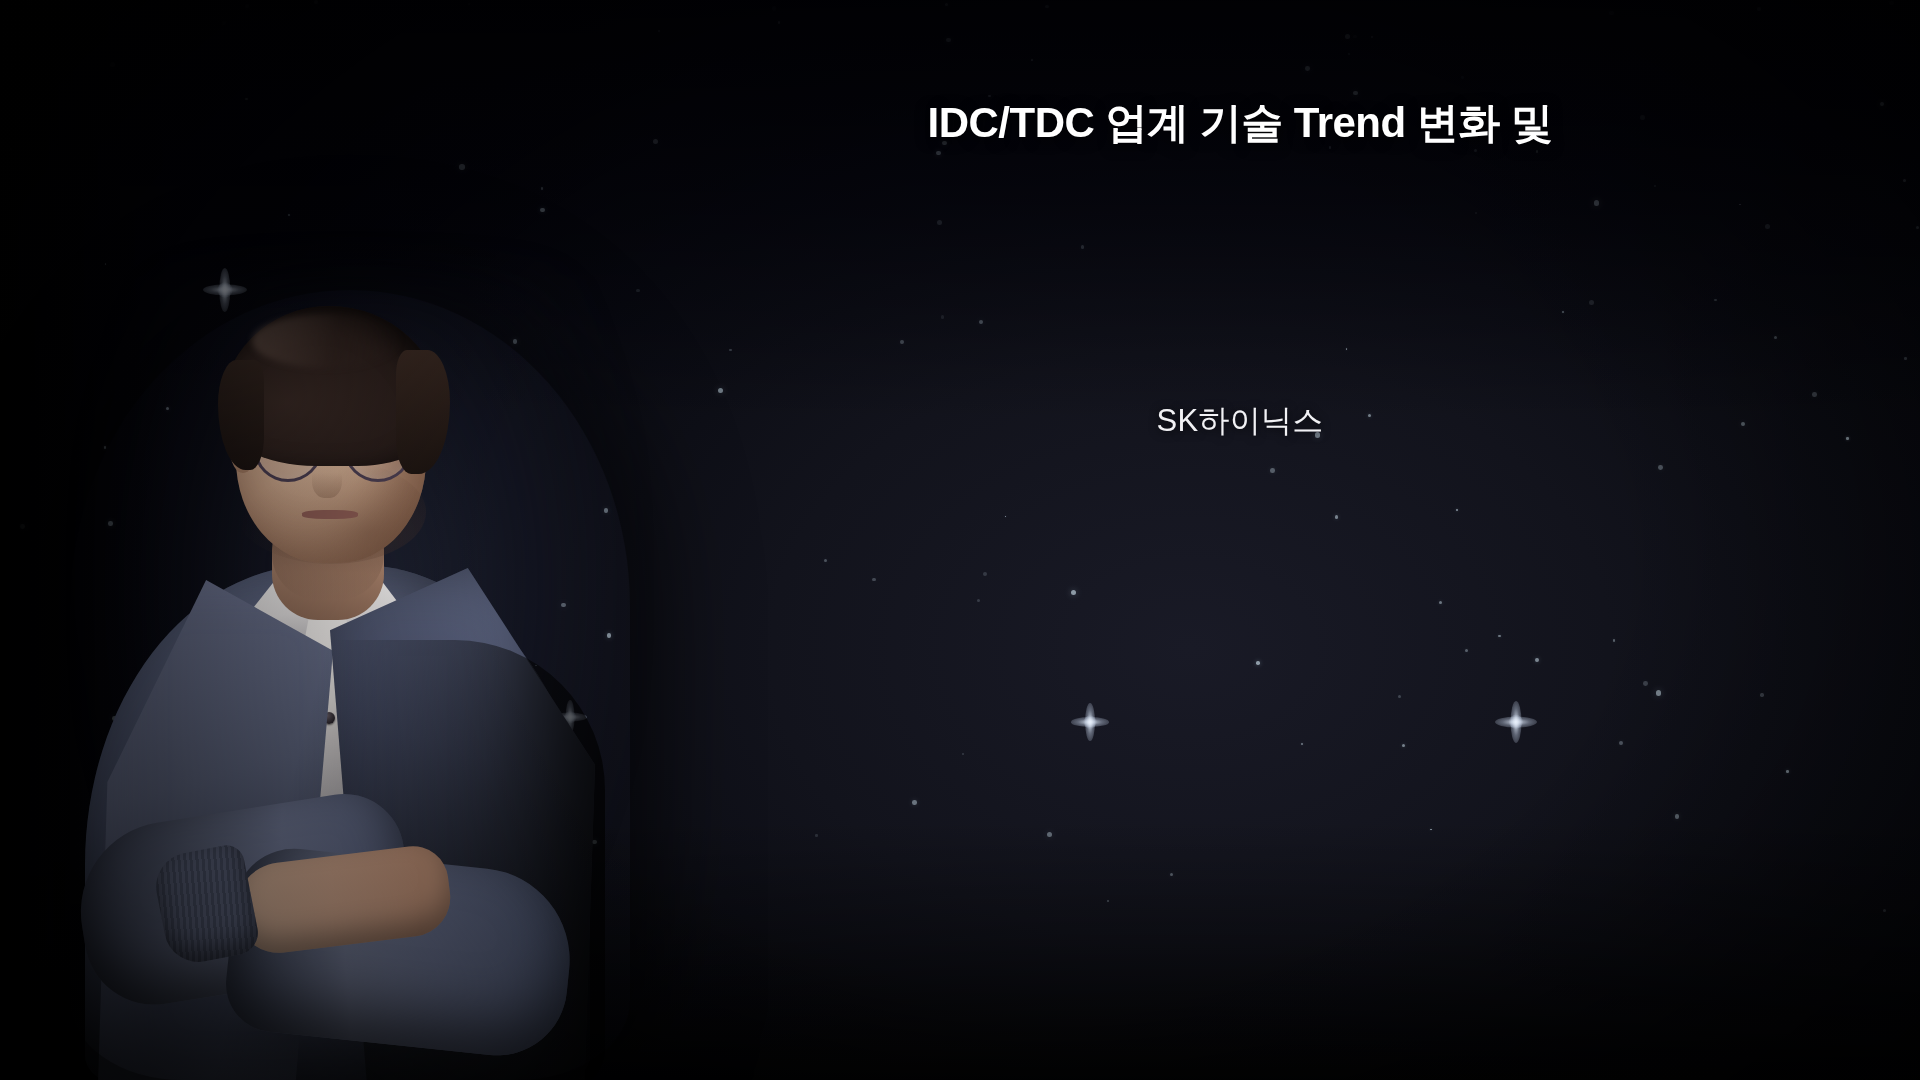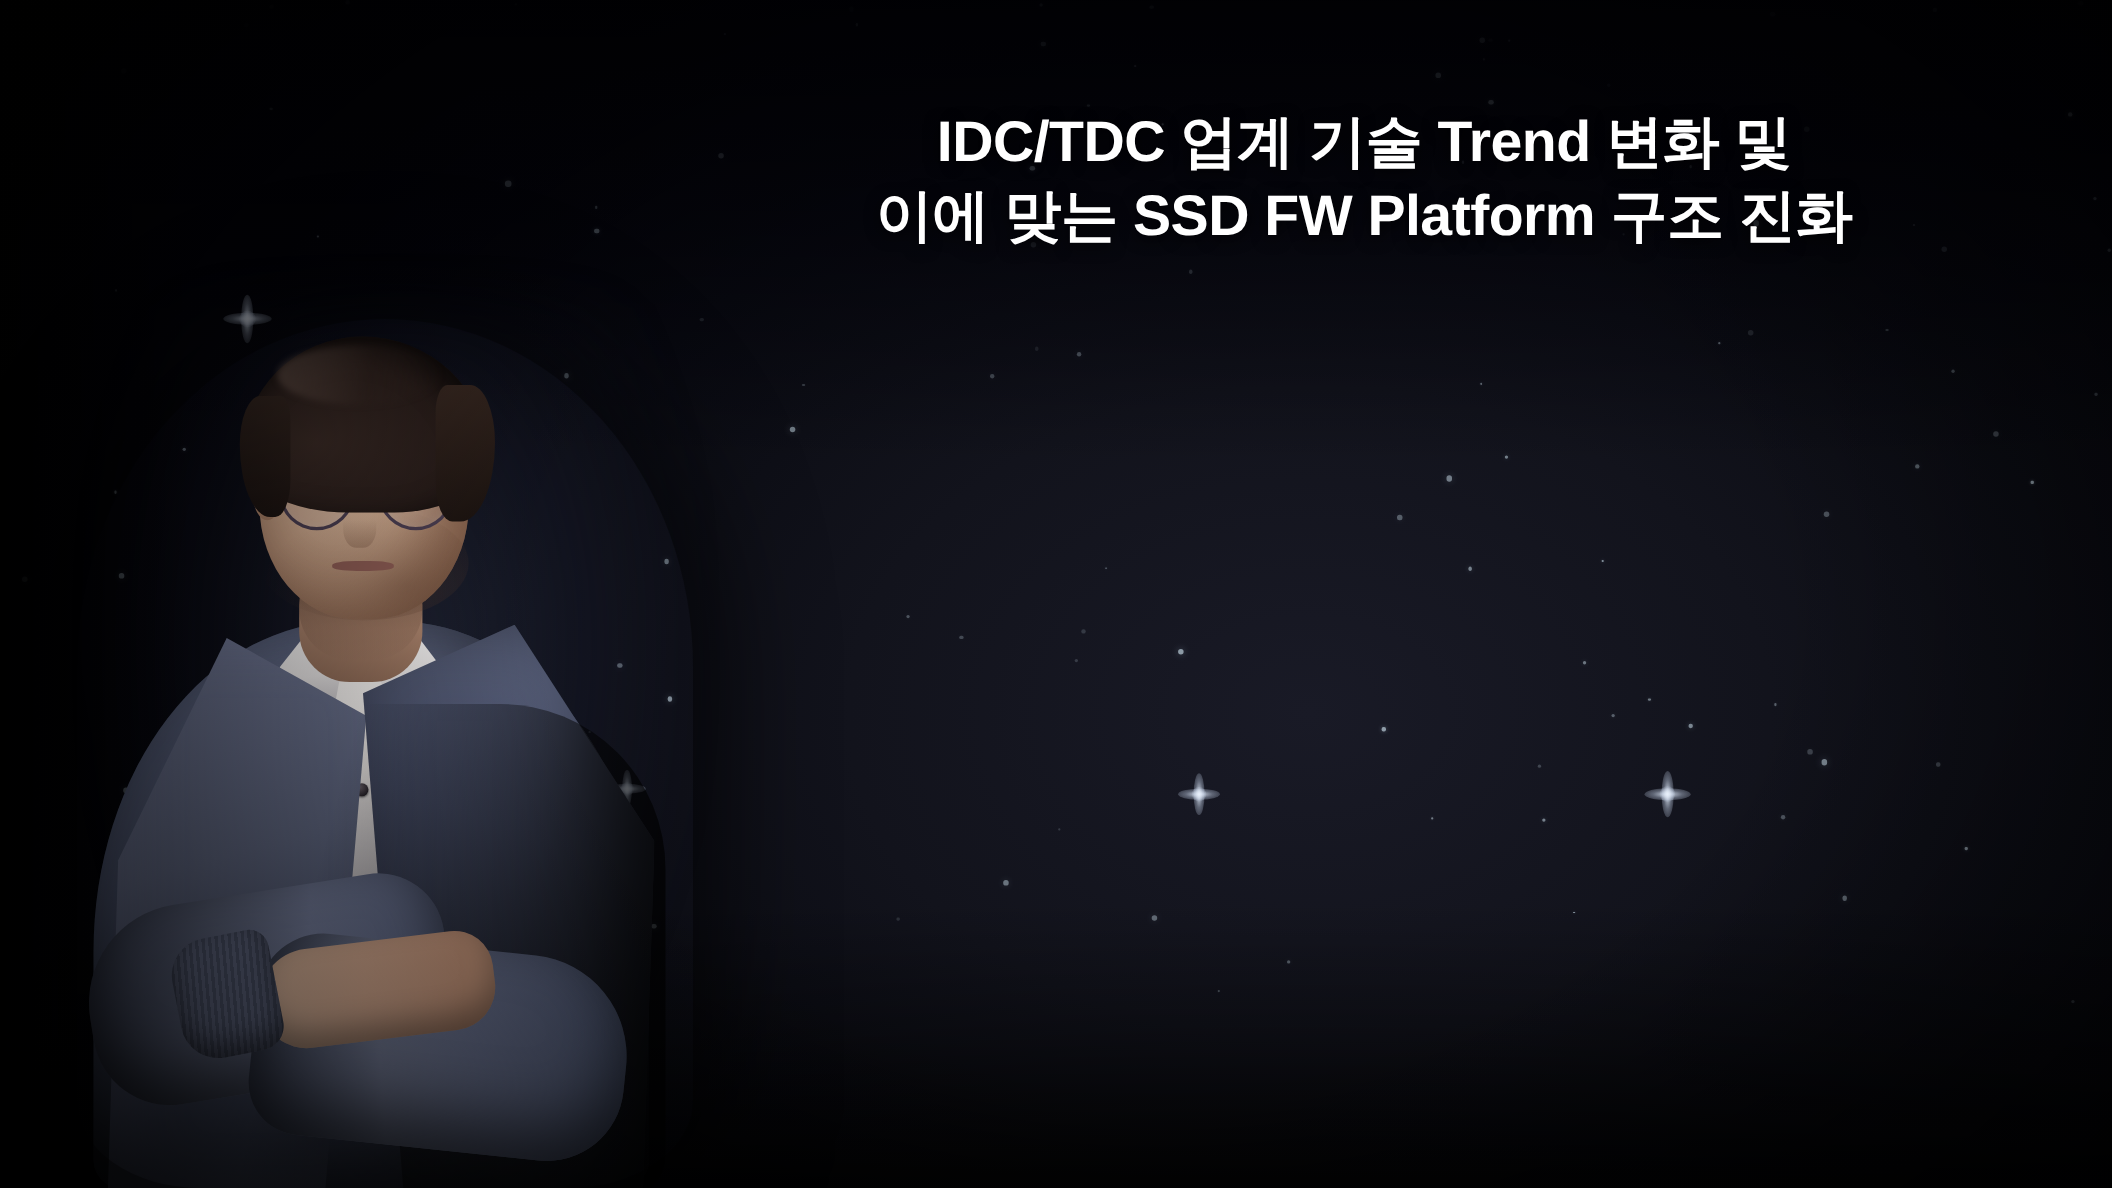--- a/index.html
+++ b/index.html
@@ -325,21 +325,21 @@
   
   .title-block {
     position: absolute;
     left: 640px;
     top: 96px;
     width: 1200px;
     text-align: center;
   }
   .title-line {
     color: #ffffff;
-    font-size: 52px;
+    font-size: 42px;
     font-weight: 700;
     letter-spacing: -0.5px;
     line-height: 1.30;
     white-space: nowrap;
     text-shadow: 0 2px 14px rgba(0,0,0,0.85);
   }
 
   .speaker-block {
     position: absolute;
     left: 640px;
@@ -556,19 +556,19 @@
       <div class="forearm-skin"></div>
       <div class="cuff"></div>
       <div class="person-edge-glow"></div>
     </div>
   </div>
 
   <div class="bg-vignette"></div>
 
   <div class="title-block">
     <div class="title-line">IDC/TDC 업계 기술 Trend 변화 및</div>
-    <div class="title-line">이에 맞는 SSD FW Platform 구조 진화</div>
   </div>
 
   <div class="speaker-block">
+    <div class="speaker-affil">SK하이닉스</div>
   </div>
 
 </div>
 
 </body></html>

